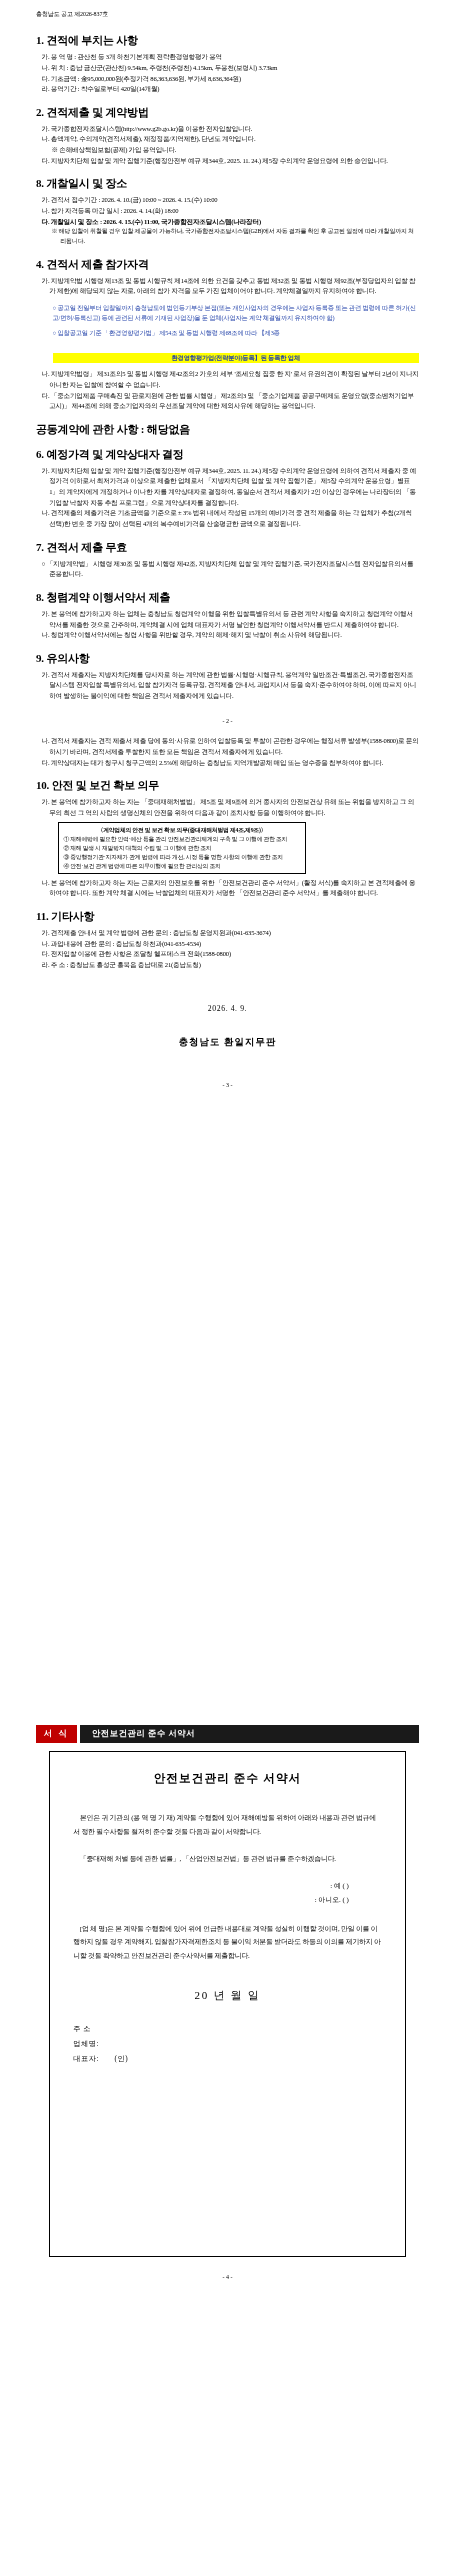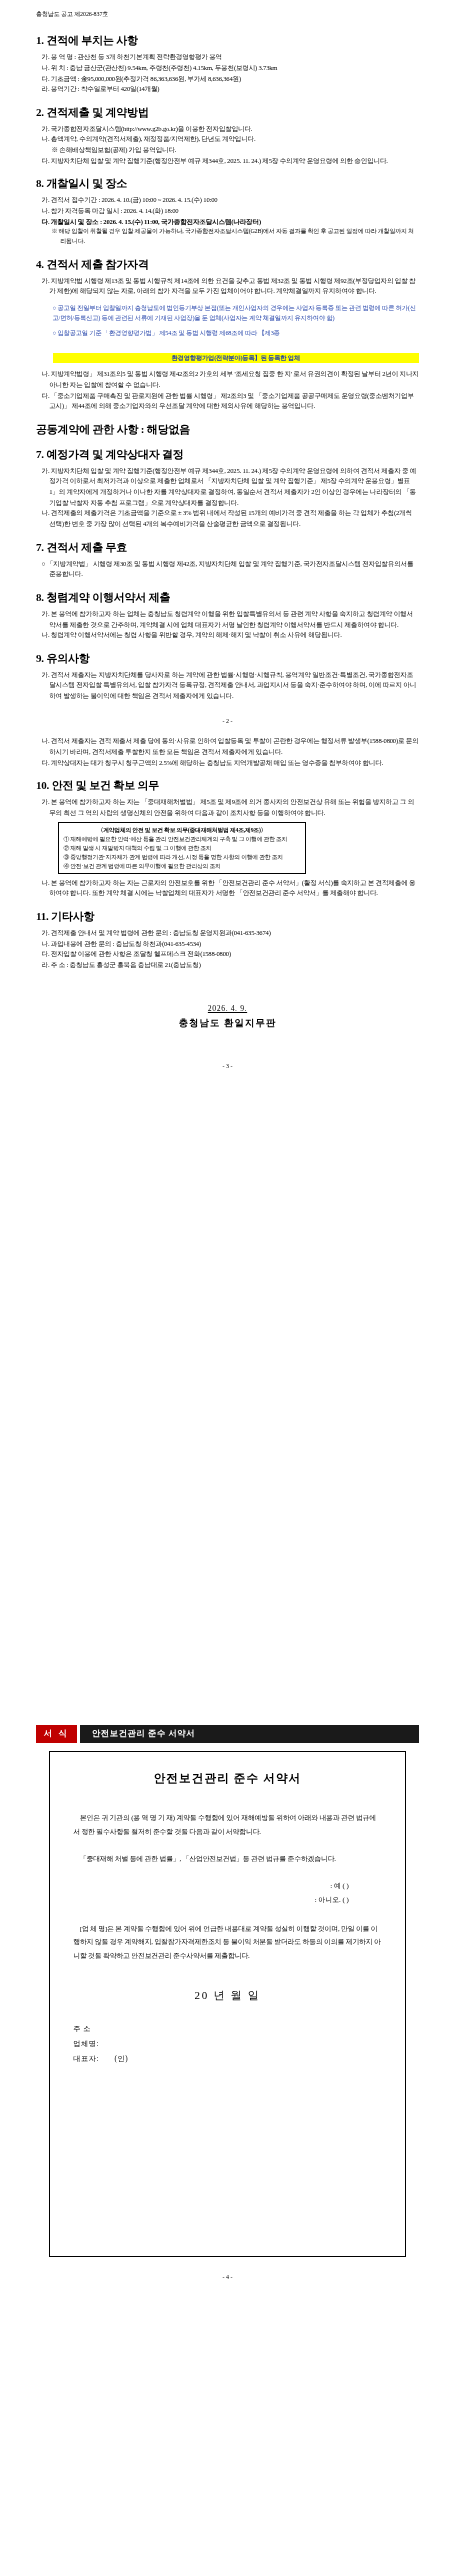--- a/index.html
+++ b/index.html
@@ -82,27 +82,26 @@
   .pagenum {
     text-align: center;
     font-size: 6px;
     margin-top: 16.5px;
   }
   .sign-date {
     text-align: center;
     font-size: 7.7px;
     margin-top: 33px;
     letter-spacing: 0.6px;
-    text-decoration: underline;
   }
   .sign-org {
     text-align: center;
     font-size: 9.4px;
     font-weight: bold;
-    margin-top: 4px;
+    margin-top: 23px;
     letter-spacing: 1.1px;
   }
 
   
   .form-head {
     display: flex;
     align-items: stretch;
     margin: 22px 0 8px 0;
   }
   .form-head .tag {
@@ -193,21 +192,21 @@
   <div class="sec-title">4. 견적서 제출 참가자격</div>
   <div class="lvl1">가. 지방계약법 시행령 제13조 및 동법 시행규칙 제14조에 의한 요건을 갖추고 동법 제32조 및 동법 시행령 제92조(부정당업자의 입찰 참가 제한)에 해당되지 않는 자로, 아래의 참가 자격을 모두 가진 업체이어야 합니다. 계약체결일까지 유지하여야 합니다.</div>
   <div class="blue-note">○ 공고일 전일부터 입찰일까지 충청남도에 법인등기부상 본점(또는 개인사업자의 경우에는 사업자 등록증 또는 관련 법령에 따른 허가(신고/면허/등록신고) 등에 관련된 서류에 기재된 사업장)을 둔 업체(사업자는 계약 체결일까지 유지하여야 함)</div>
   <div class="blue-note">○ 입찰공고일 기준 「환경영향평가법」 제54조 및 동법 시행령 제68조에 따라 【제3종</div>
   <div class="blue-note center bold hl" style="margin-top:14.3px;">환경영향평가업(전략분야)등록】된 등록한 업체</div>
   <div class="lvl1" style="margin-top:6.6px;">나. 지방계약법령」 제31조의5 및 동법 시행령 제42조의2 가호의 세부 '조세요청 집중 한 지' 로서 유권의견이 확정된 날부터 2년이 지나지 아니한 자는 입찰에 참여할 수 없습니다.</div>
   <div class="lvl1">다. 「중소기업제품 구매촉진 및 판로지원에 관한 법률 시행령」 제2조의3 및 「중소기업제품 공공구매제도 운영요령(중소벤처기업부 고시)」 제44조에 의해 중소기업자와의 우선조달 계약에 대한 제외사유에 해당하는 용역입니다.</div>
 
   <div class="sec-title">공동계약에 관한 사항 : 해당없음</div>
 
-  <div class="sec-title">7. 예정가격 및 계약상대자 결정</div>
+  <div class="sec-title">6. 예정가격 및 계약상대자 결정</div>
   <div class="lvl1">가. 지방자치단체 입찰 및 계약 집행기준(행정안전부 예규 제344호, 2025. 11. 24.) 제5장 수의계약 운영요령에 의하여 견적서 제출자 중 예정가격 이하로서 최저가격과 이상으로 제출한 업체로서 「지방자치단체 입찰 및 계약 집행기준」 제5장 수의계약 운용요령」별표 1」의 계약자에게 개정하거나 이나한 자를 계약상대자로 결정하여, 동일순서 견적서 제출자가 2인 이상인 경우에는 나라장터의 「동기업찰 낙찰자 자동 추첨 프로그램」으로 계약상대자를 결정합니다.</div>
   <div class="lvl1">나. 견적제출의 제출가격은 기초금액을 기준으로 ± 3% 범위 내에서 작성된 15개의 예비가격 중 견적 제출을 하는 각 업체가 추첨(2개씩 선택)한 번호 중 가장 많이 선택된 4개의 복수예비가격을 산술평균한 금액으로 결정됩니다.</div>
 
   <div class="sec-title">7. 견적서 제출 무효</div>
   <div class="lvl1">○ 「지방계약법」 시행령 제30조 및 동법 시행령 제42조, 지방자치단체 입찰 및 계약 집행기준, 국가전자조달시스템 전자입찰유의서를 준용합니다.</div>
 
   <div class="sec-title">8. 청렴계약 이행서약서 제출</div>
   <div class="lvl1">가. 본 용역에 참가하고자 하는 업체는 충청남도 청렴계약 이행을 위한 입찰특별유의서 등 관련 계약 사항을 숙지하고 청렴계약 이행서약서를 제출한 것으로 간주하며, 계약체결 시에 업체 대표자가 서명 날인한 청렴계약 이행서약서를 반드시 제출하여야 합니다.</div>
   <div class="lvl1">나. 청렴계약 이행서약서에는 청렴 사항을 위반할 경우, 계약의 해제·해지 및 낙찰이 취소 사유에 해당됩니다.</div>
 

